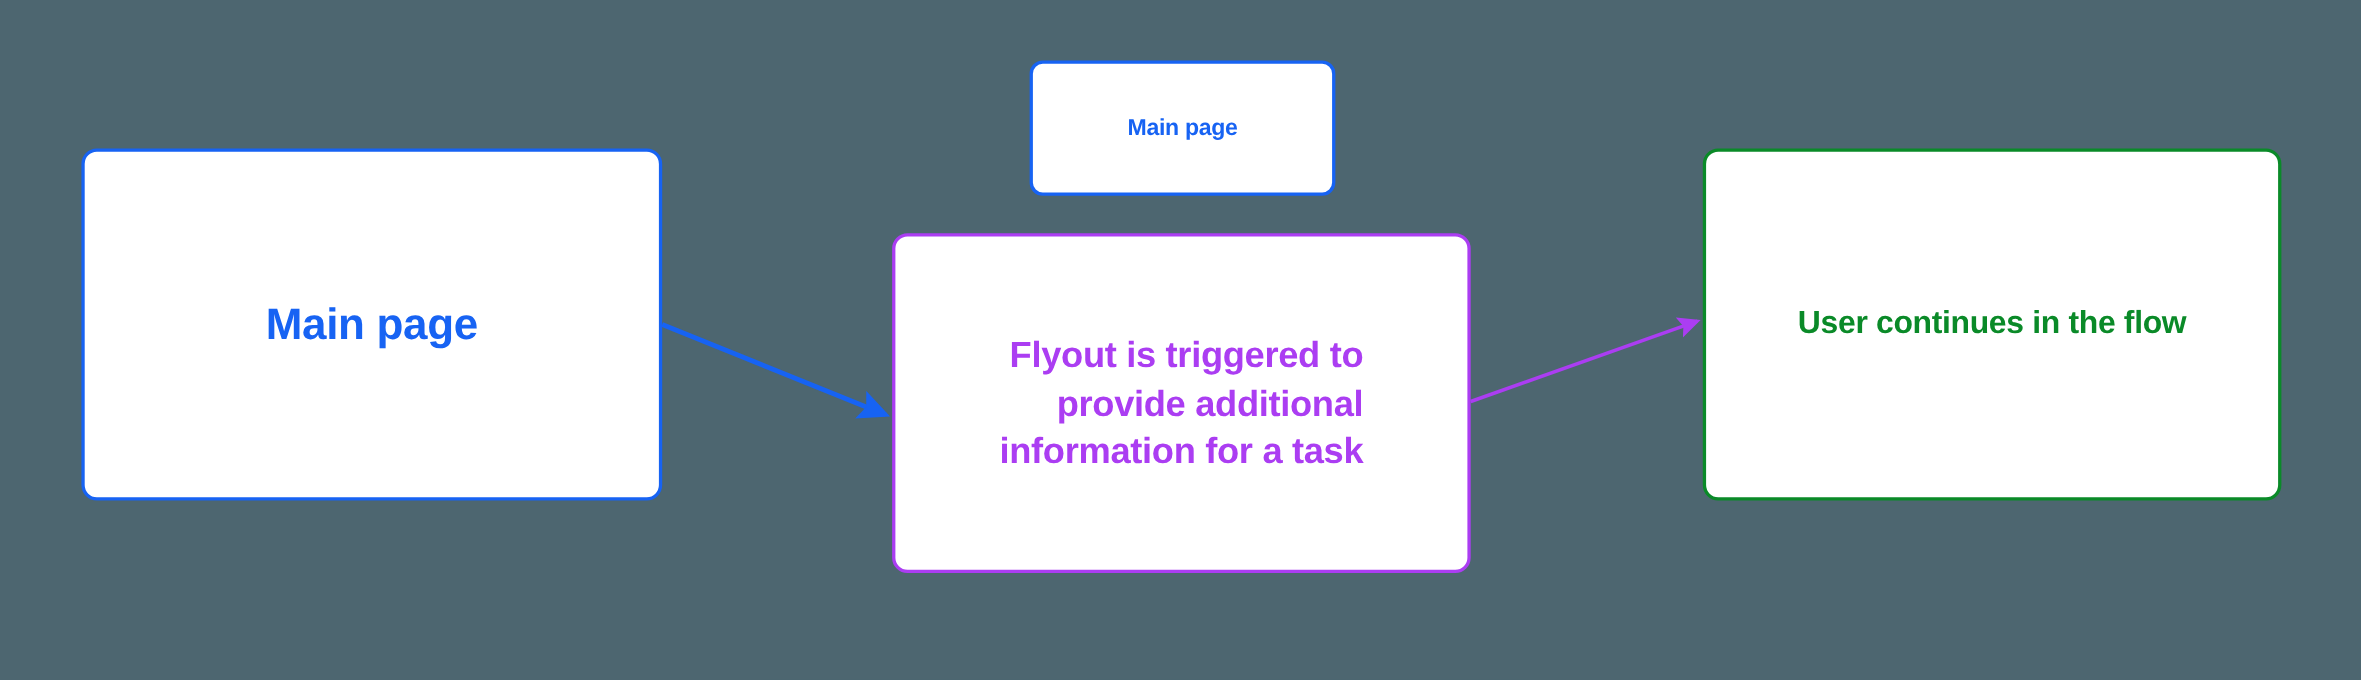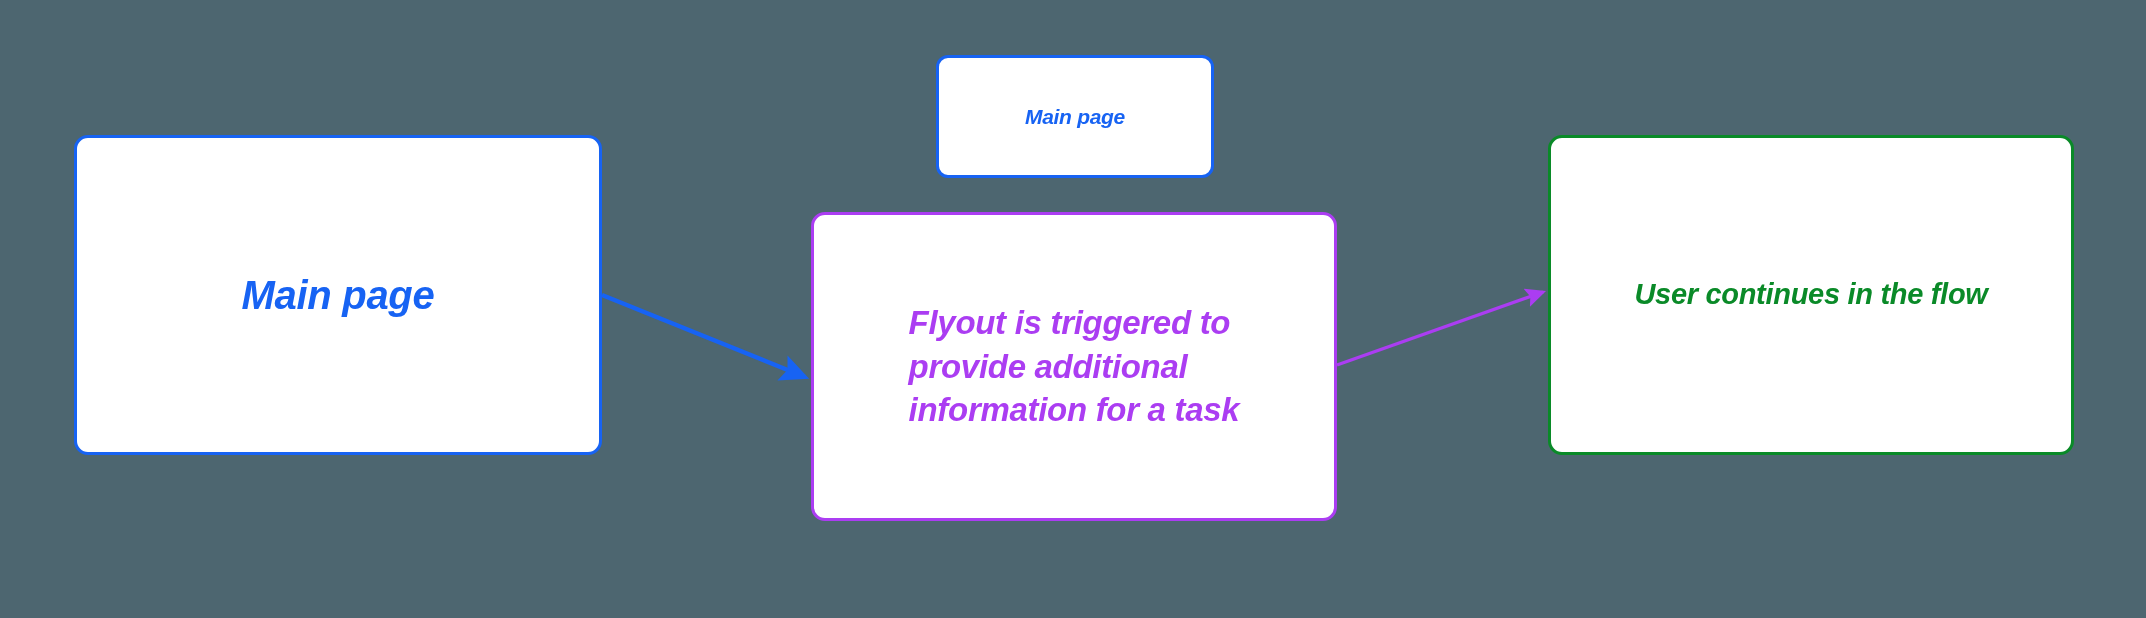--- a/index.html
+++ b/index.html
@@ -26,22 +26,21 @@
     height: 618px;
     pointer-events: none;
   }
   .node {
     position: absolute;
     background: #ffffff;
     box-sizing: border-box;
     display: flex;
     align-items: center;
     justify-content: center;
-    text-align: left;
-    font-style: italic;
+    text-align: right;
   }
   .node-label {
     display: block;
     font-weight: bold;
     line-height: 1.22;
     letter-spacing: -0.3px;
     white-space: pre-line;
   }
 
   

